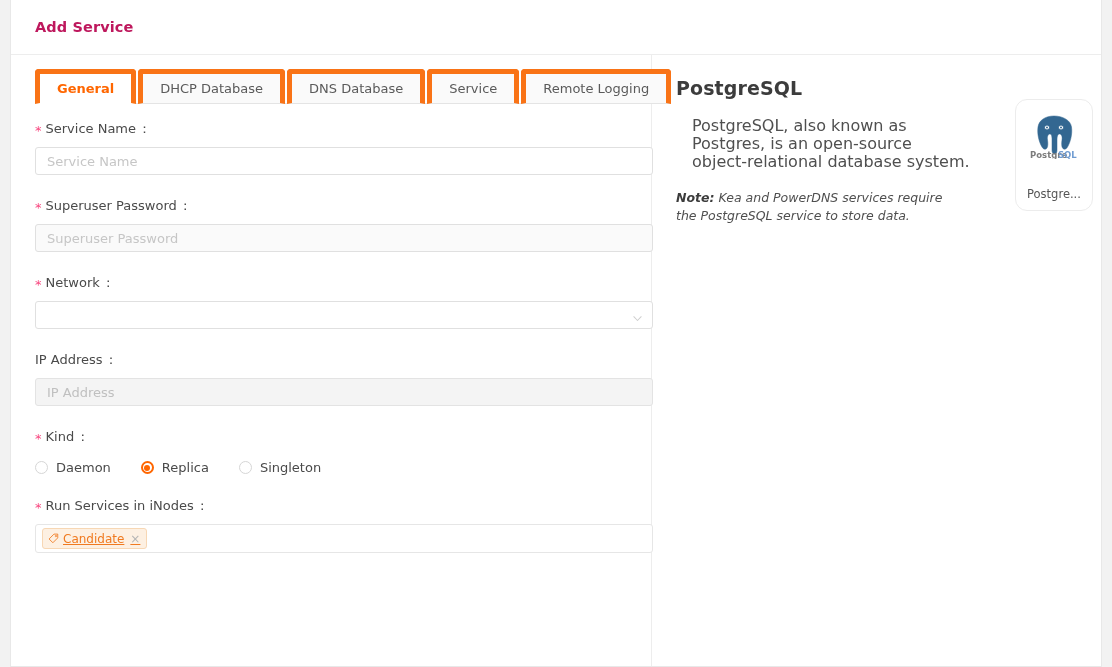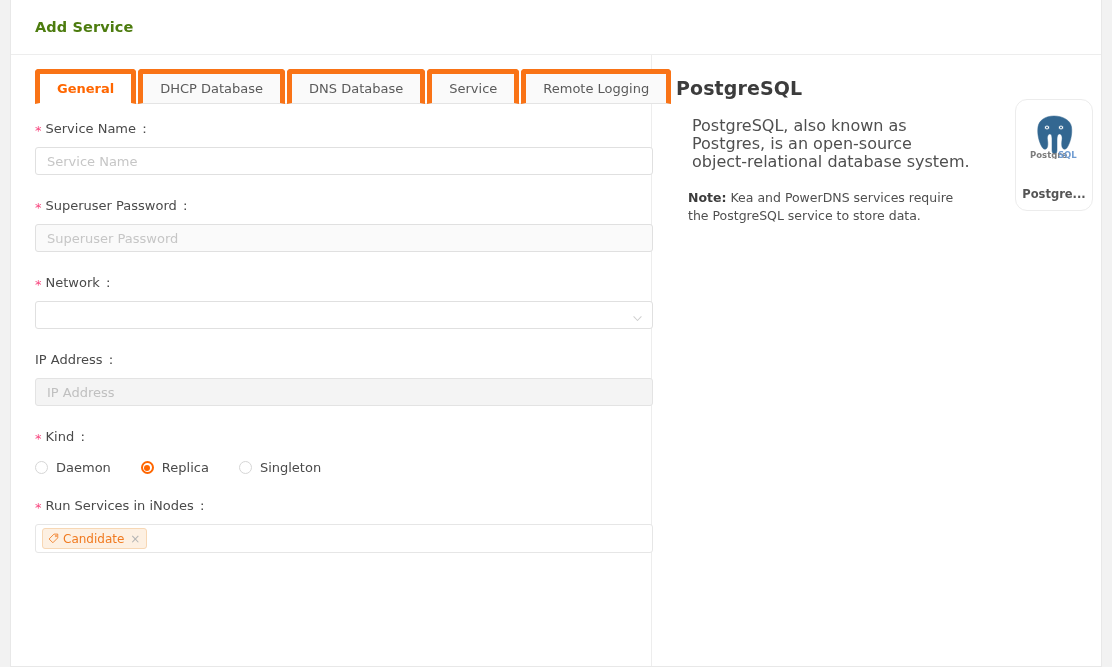--- a/index.html
+++ b/index.html
@@ -30,21 +30,21 @@
   .modal-header {
     height: 55px;
     border-bottom: 1px solid #ededed;
     display: flex;
     align-items: center;
     padding: 0 0 0 24px;
     background: #fff;
   }
   .modal-title {
     font-size: 14.5px;
-    color: #4d7c0f;
+    color: #be185d;
     font-weight: 600;
     letter-spacing: .1px;
   }
 
   
   .modal-body {
     display: flex;
     height: 612px;
     align-items: stretch;
   }
@@ -221,20 +221,21 @@
     display: inline-flex;
     align-items: center;
     height: 21px;
     background: #fdf0e2;
     border: 1px solid #f7d7b4;
     border-radius: 3px;
     padding: 0 6px 0 5px;
     font-size: 12px;
     color: #f07a20;
     white-space: nowrap;
+    text-decoration: underline;
   }
   .tag-icon {
     margin-right: 4px;
     display: inline-flex;
     align-items: center;
   }
   .tag-close {
     margin-left: 6px;
     color: #b5b5b5;
     font-size: 12px;
@@ -255,21 +256,22 @@
     color: #4f4f4f;
     line-height: 18px;
     max-width: 278px;
     margin: 0 0 18px 16px;
   }
   .svc-note {
     font-size: 12.5px;
     color: #4f4f4f;
     line-height: 18px;
     max-width: 278px;
-    margin: 12px;
+    margin: 0;
+    font-style: italic;
   }
   .svc-note b { color: #3c3c3c; }
 
   .logo-card {
     position: absolute;
     right: 8px;
     top: 44px;
     width: 78px;
     height: 112px;
     border: 1px solid #ececec;
@@ -284,21 +286,20 @@
   .logo-img { width: 50px; height: 46px; }
   .logo-caption {
     margin-top: 28px;
     font-size: 11.5px;
     color: #555;
     max-width: 70px;
     text-align: left;
     overflow: hidden;
     white-space: nowrap;
     text-overflow: ellipsis;
-    font-weight: bold;
   }
 </style>
 </head>
 <body>
 
 <div class="modal">
 
   <div class="modal-header">
     <span class="modal-title">Add Service</span>
   </div>

